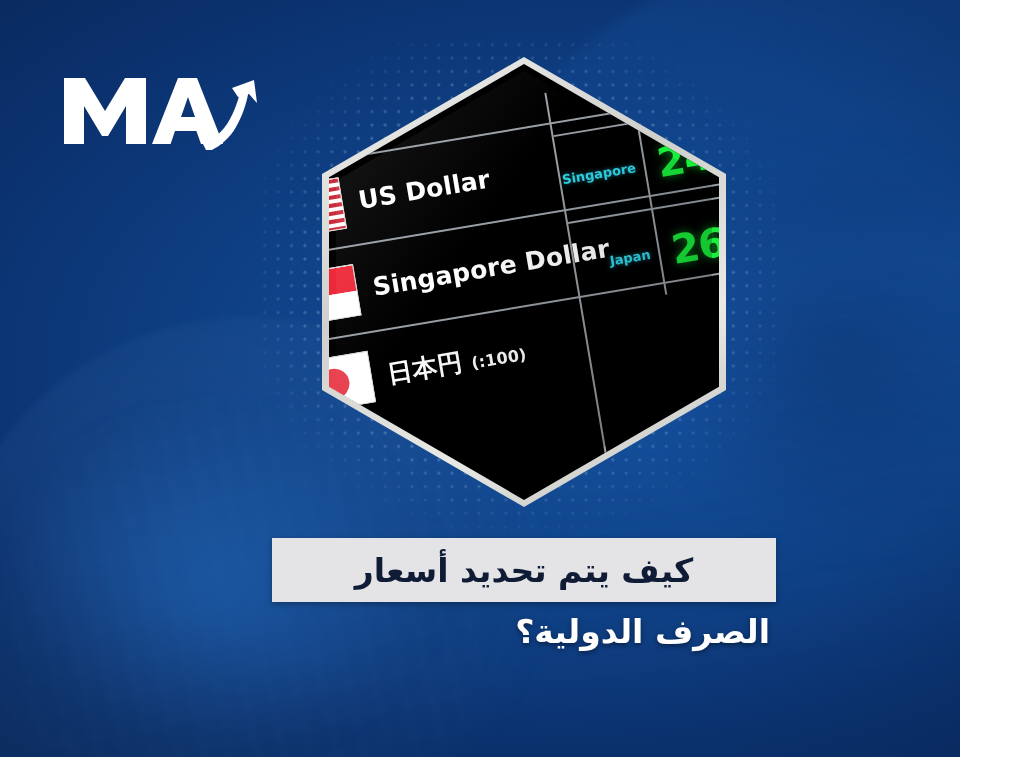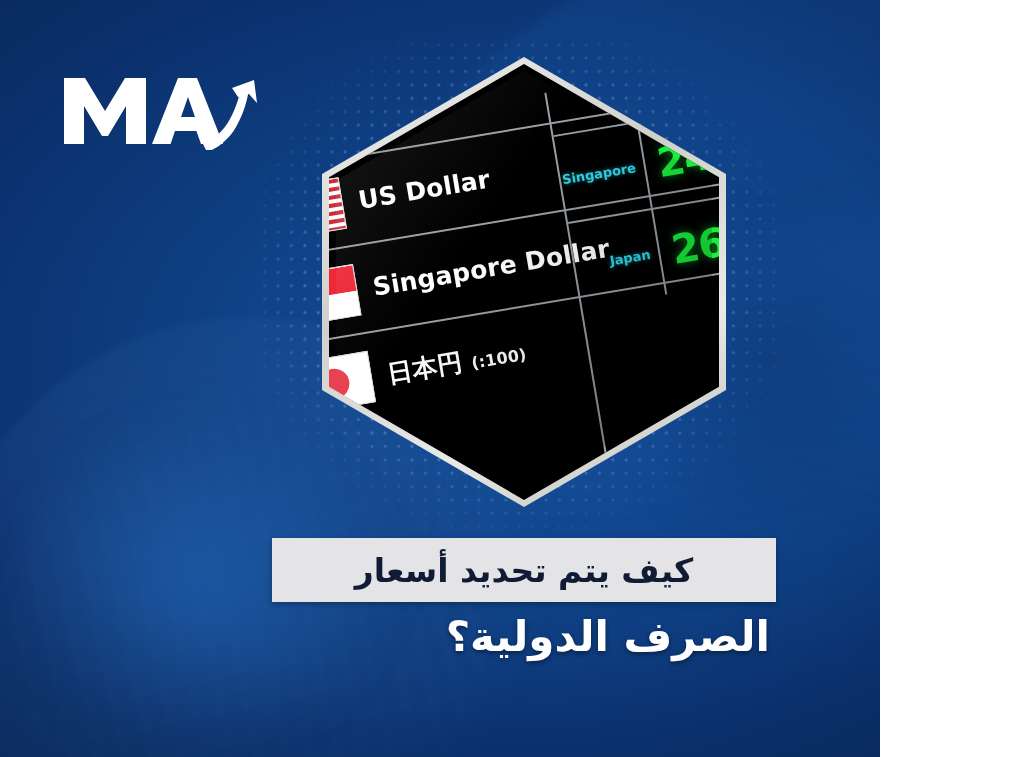--- a/index.html
+++ b/index.html
@@ -4,21 +4,21 @@
 <style>
   * { margin:0; padding:0; box-sizing:border-box; }
   html, body {
     width:1024px; height:757px;
     overflow:hidden;
     font-family:"DejaVu Sans", sans-serif;
   }
 
   #stage {
     position:relative;
-    width:880px; height:757px;
+    width:960px; height:757px;
     background:#4c1d95;
     overflow:hidden;
   }
 
   
   .bg-base {
     position:absolute; inset:0;
     background:
       radial-gradient(110% 85% at 62% 48%, #15509c 0%, #0f4287 32%, #0b3270 62%, #082a5e 100%);
   }
@@ -238,21 +238,21 @@
     letter-spacing:.5px;
     line-height:1;
   }
   .head-line2 {
     position:absolute;
     left:272px; top:612px;
     width:504px;
     text-align:right;
     padding-right:6px;
     color:#ffffff;
-    font-size:42px;
+    font-size:33px;
     font-weight:bold;
     direction:rtl;
     text-shadow:0 2px 5px rgba(0,0,0,.45);
   }
 </style>
 </head>
 <body>
 
 <div id="stage">
 

